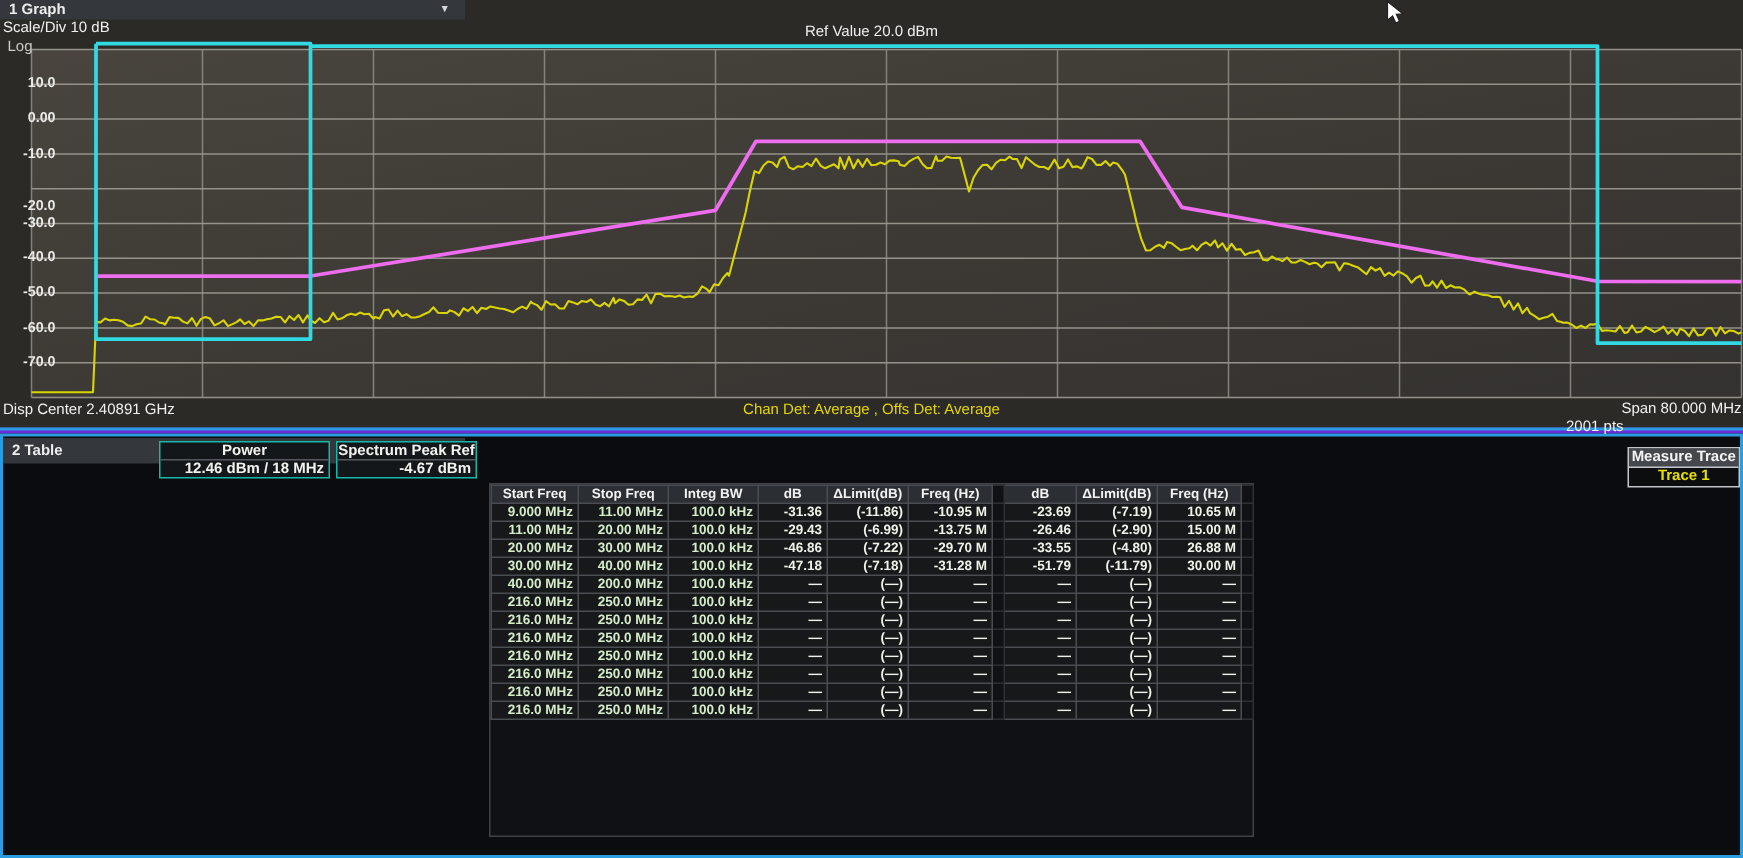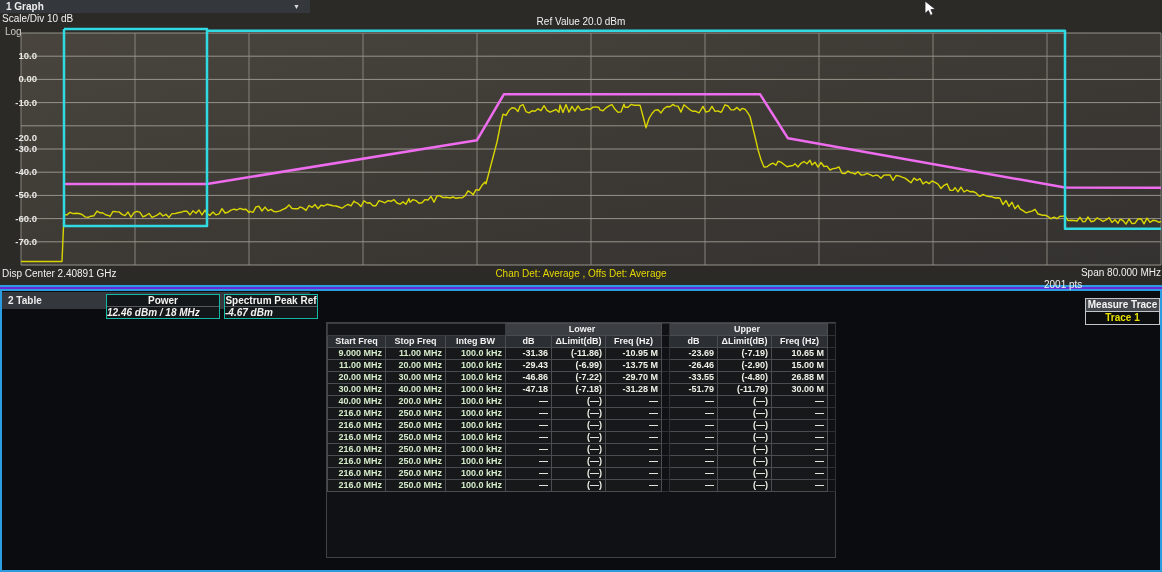--- a/index.html
+++ b/index.html
@@ -24,21 +24,21 @@
   #y-axis-labels span{position:absolute;left:0;width:37px;text-align:right;color:#e9e9e6;
                       font-size:9.5px;font-weight:bold;z-index:15;}
   #graph-svg{position:absolute;left:0;top:0;z-index:5;}
   
   .sep{position:absolute;left:0;right:0;top:285px;height:2px;background:#2b9ce0;z-index:25;}
   .table-window{position:absolute;left:0;right:0;top:289px;bottom:0;background:#0b0c0f;
                 border:2px solid #2b9ce0;box-sizing:border-box;z-index:10;}
   .readout{position:absolute;border:1px solid #14b8a6;background:#14171a;color:#f2f2ef;
            font-size:10px;font-weight:bold;z-index:30;box-sizing:border-box;}
   .readout .r-lab{display:block;text-align:center;border-bottom:1px solid #55595e;line-height:11px;}
-  .readout .r-val{display:block;text-align:left;padding-right:3px;line-height:11px;font-style:italic;}
+  .readout .r-val{display:block;text-align:right;padding-right:3px;line-height:11px;}
   #power-box{left:106px;top:294px;width:114px;height:25px;}
   #peak-box{left:224px;top:294px;width:94px;height:25px;}
   #measure-box{left:1085px;top:298px;width:75px;border:1px solid #c2c6ca;background:#0c0d0f;}
   #measure-box .m-lab{display:block;background:#44484c;color:#f4f4f4;text-align:center;line-height:12px;border-bottom:1px solid #c2c6ca;}
   #measure-box .m-val{display:block;color:#e6e000;text-align:center;line-height:12px;}
   
   #sem-panel{position:absolute;left:326px;top:322px;width:508px;height:234px;
              border:1px solid #3f4246;background:#101114;z-index:30;}
   #sem-table{border-collapse:collapse;table-layout:fixed;width:508px;}
   #sem-table td{border:1px solid #494c50;font-size:9px;font-weight:bold;line-height:11px;
@@ -152,27 +152,20 @@
           <col style="width: 54px;">
           <col style="width: 56px;">
           <col style="width: 8px;">
           <col style="width: 48px;">
           <col style="width: 54px;">
           <col style="width: 56px;">
           <col style="width: 8px;">
         </colgroup>
       <tbody id="sem-tbody">
           <tr>
-            <td class="empty" colspan="3"></td>
-            <td class="group" colspan="3">Lower</td>
-            <td class="gap"></td>
-            <td class="group" colspan="3">Upper</td>
-            <td class="gap"></td>
-          </tr>
-          <tr>
             <td class="head">Start Freq</td>
             <td class="head">Stop Freq</td>
             <td class="head">Integ BW</td>
             <td class="head">dB</td>
             <td class="head">ΔLimit(dB)</td>
             <td class="head">Freq (Hz)</td>
             <td class="gap"></td>
             <td class="head">dB</td>
             <td class="head">ΔLimit(dB)</td>
             <td class="head">Freq (Hz)</td>

